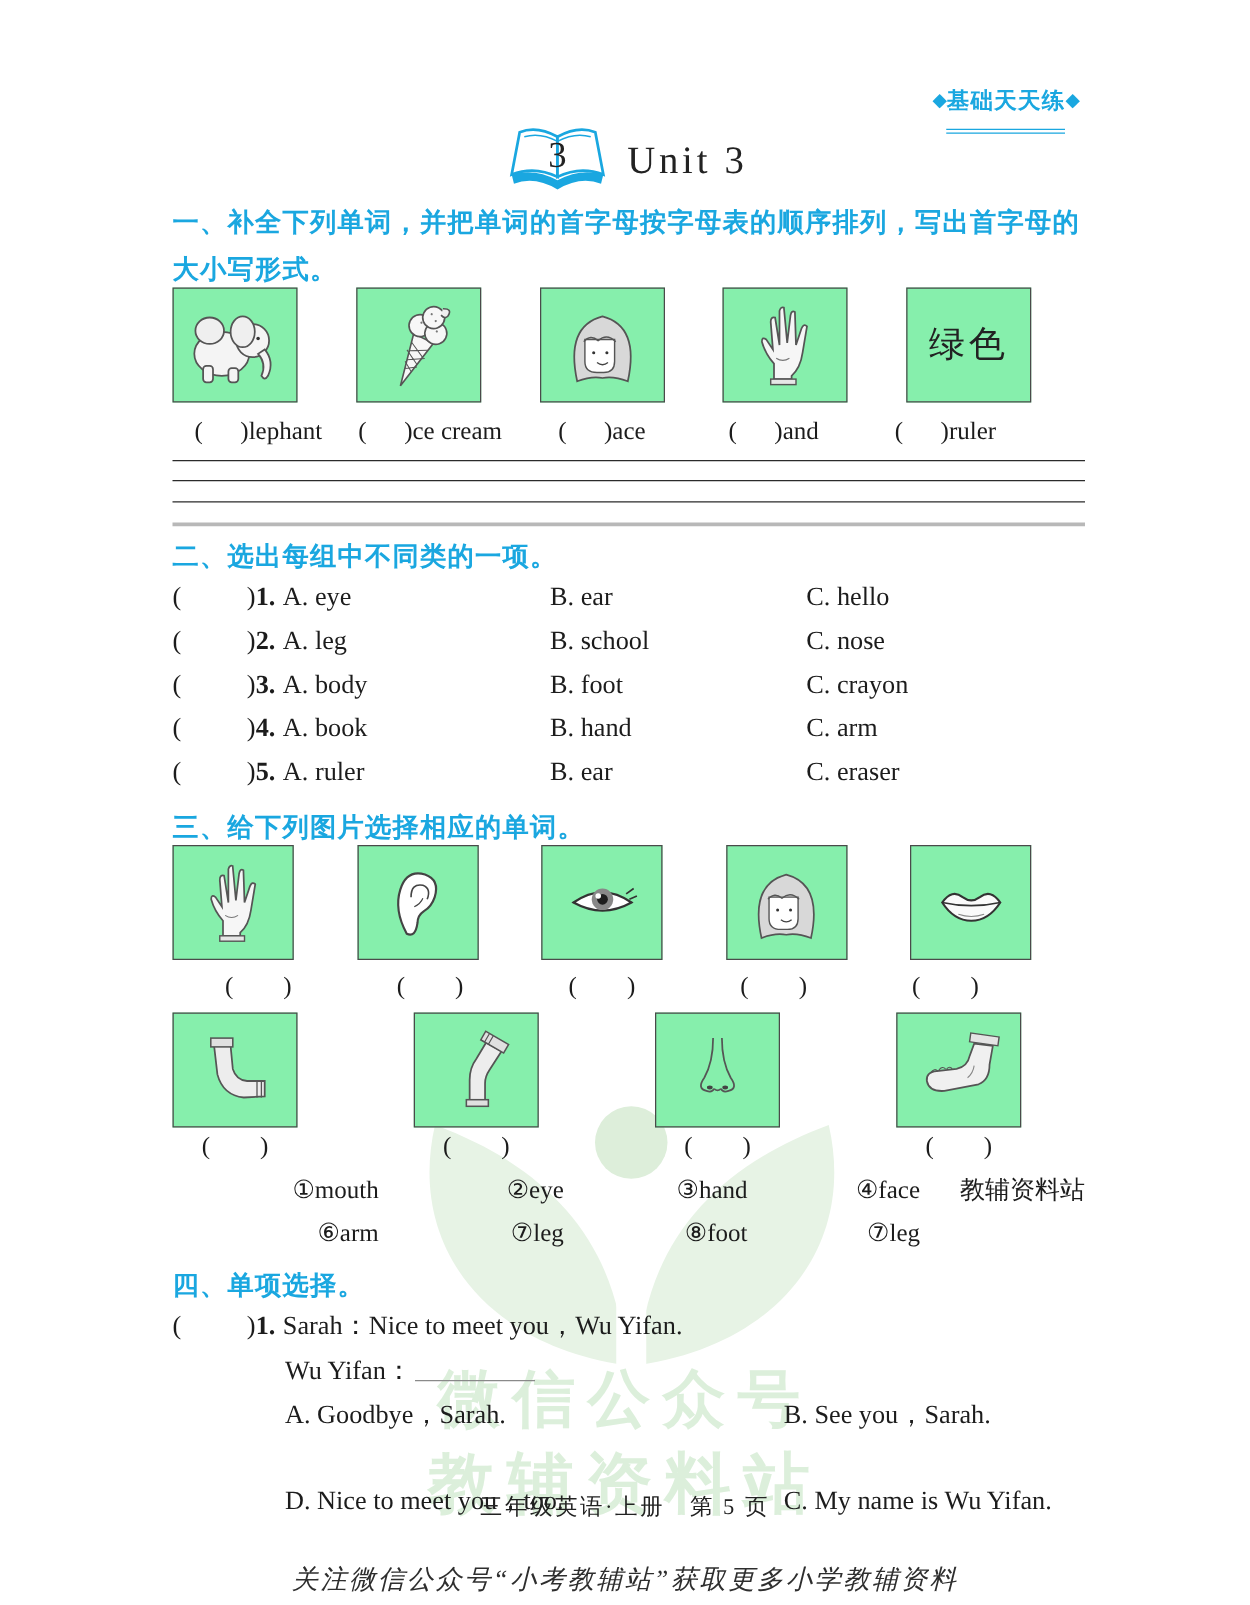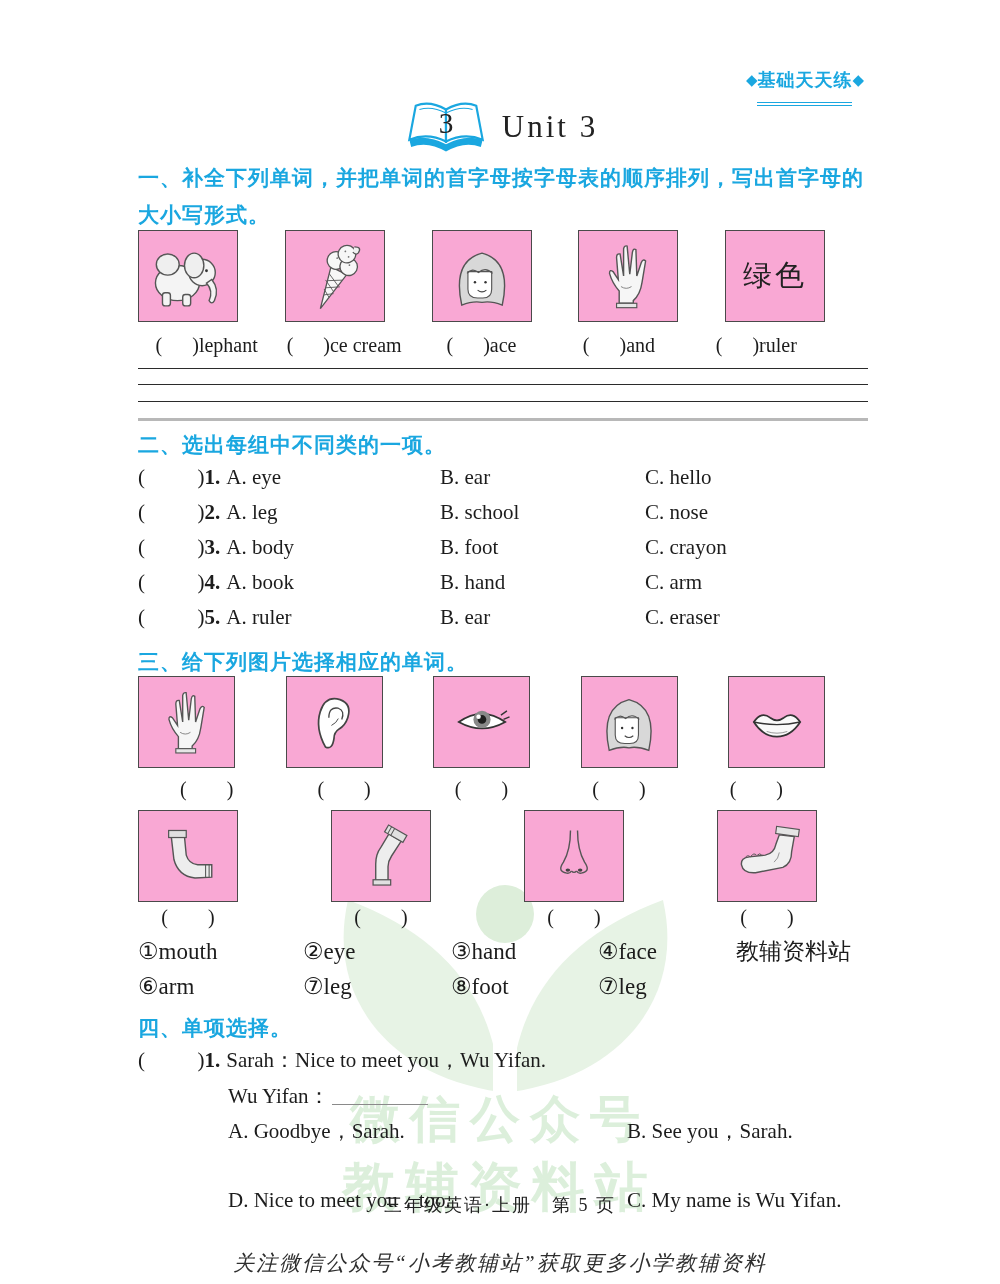--- a/index.html
+++ b/index.html
@@ -22,35 +22,35 @@
   .badge{top:68px;right:136px;color:var(--accent-blue);
     font-family:"DejaVu Sans",sans-serif;font-weight:bold;font-size:18px;z-index:1;}
   .badge .dia{font-size:15px;vertical-align:1px;}
   .badge-text{border-bottom:4px double var(--accent-blue);padding-bottom:12px;letter-spacing:1px;}
   
   .title-row{top:96px;left:0;width:100%;display:flex;justify-content:center;align-items:center;gap:12px;z-index:1;}
   .unit-text{font-size:31px;letter-spacing:3px;color:#222;}
   
   .boxrow{left:138px;width:687px;display:flex;justify-content:space-between;z-index:1;}
   .imgbox{
-    width:100px;height:92px;border:1.3px solid #4a4a4a;background:#f9a8d4;box-sizing:border-box;
+    width:100px;height:92px;border:1.3px solid #4a4a4a;background:#86efac;box-sizing:border-box;
     display:flex;align-items:center;justify-content:center;flex:0 0 auto;
   }
   .greenbox-text{font-size:29px;color:#222;letter-spacing:3px;font-weight:400;}
   .labelrow{left:138px;width:687px;display:flex;z-index:1;}
   .labelrow span{flex:1;text-align:center;font-size:20px;white-space:pre;}
   
   .wl{position:absolute;left:0;right:0;border-top:1.6px solid #2b2b2b;height:0;}
   .wl.gray{border-top:3px solid #b8b8b8;}
   
   .s2row{display:grid;grid-template-columns:302px 205px auto;margin-bottom:13px;font-size:21px;line-height:22px;}
   .s2row b{margin-right:6px;}
   
   .wordbank{left:138px;width:730px;display:grid;grid-template-columns:165px 148px 147px 138px auto;row-gap:13px;
-    font-size:23px;line-height:22px;z-index:1;}
+    font-size:20px;line-height:22px;z-index:1;text-align:right;}
   
   .s4line{left:138px;width:730px;display:flex;font-size:21px;line-height:24px;z-index:1;}
   .s4line b{margin-right:6px;}
   .blank{display:inline-block;width:96px;border-bottom:1.6px solid #8a8a8a;height:20px;margin-left:2px;}
   .optgrid{left:228px;width:640px;display:grid;grid-template-columns:352px auto;row-gap:12px;
     font-size:21px;line-height:22px;z-index:1;gap:47px;}
   
   .footer{top:1193px;left:0;width:100%;text-align:center;font-size:18px;letter-spacing:2px;color:#222;z-index:1;}
   .bottom-note{top:1249px;left:0;width:100%;text-align:center;font-size:21px;font-style:italic;
     color:#2e2e2e;letter-spacing:2px;z-index:1;font-family:"Liberation Serif",serif;}

